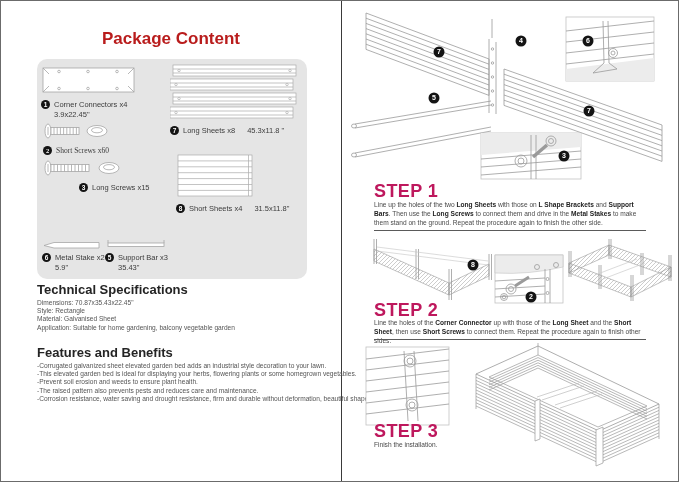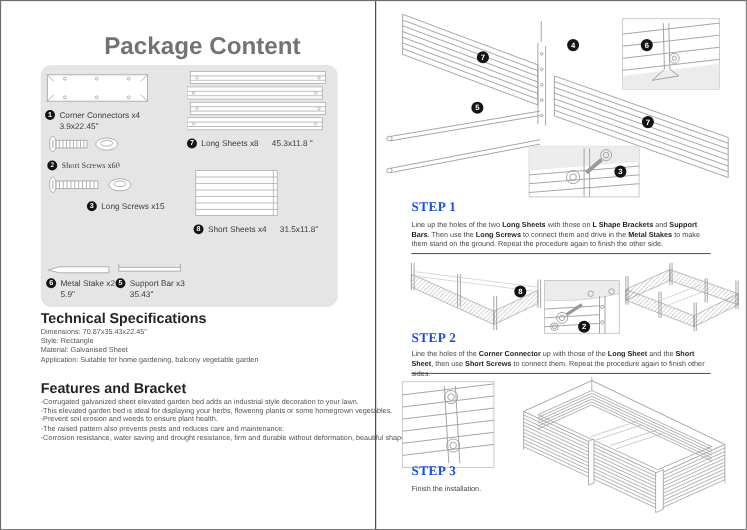--- a/index.html
+++ b/index.html
@@ -1,33 +1,33 @@
 <!DOCTYPE html>
 <html><head>
 <meta charset="utf-8">
 <style>
   html,body{margin:0;padding:0;background:#fff;}
   .page{position:relative;width:679px;height:482px;background:#fff;border:1px solid #6b6b6b;
         box-sizing:border-box;font-family:"Liberation Sans",sans-serif;color:#333;overflow:hidden;}
   .abs{position:absolute;}
   .vdiv{left:340px;top:0;width:1px;height:480px;background:#3a3a3a;}
   
-  .pkg-title{left:0;top:28px;width:340px;text-align:center;font-size:22px;font-weight:bold;color:#737373;margin-left:13px;}
+  .pkg-title{left:0;top:28px;width:340px;text-align:center;font-size:17px;font-weight:bold;color:#b91c1c;}
   .pkg-panel{left:36px;top:58px;width:270px;height:220px;background:#e5e5e5;border-radius:10px;}
   .pkg-item{position:absolute;}
   .pkg-row{display:flex;align-items:center;gap:4px;margin-top:3px;}
   .badge{flex:0 0 auto;width:9px;height:9px;border-radius:50%;background:#141414;color:#fff;
          font-size:6.5px;font-weight:bold;line-height:9.5px;text-align:center;}
   .pkg-label{font-size:7.5px;color:#3c3c3c;white-space:nowrap;}
   .pkg-dim{font-size:7.5px;color:#3c3c3c;margin-left:13px;margin-top:1px;}
   .pkg-dim-inline{font-size:7.5px;color:#3c3c3c;margin-left:8px;}
   .section-h{font-size:13px;font-weight:bold;color:#242424;}
   .list-line{font-size:6.6px;color:#555;line-height:8.2px;white-space:nowrap;}
   
-  .step-title{font-size:12px;font-weight:600;color:#1d4ed8;letter-spacing:.4px;font-family:Liberation Serif, serif;}
+  .step-title{font-size:18px;font-weight:600;color:#be185d;letter-spacing:.4px;}
   .step-text{font-size:6.6px;color:#4a4a4a;line-height:9px;width:277px;}
   .step-text b{color:#1d1d1d;}
   .hdiv{height:1px;background:#5a5a5a;width:272px;}
   svg{display:block;}
   svg text{font-family:"Liberation Sans",sans-serif;}
 </style>
 </head>
 <body>
 
 <div class="page">
@@ -191,21 +191,21 @@
   </div>
 
   <div class="abs section-h" style="left:36px;top:281px;">Technical Specifications</div>
   <div class="abs spec-lines" style="left:36px;top:298px;">
       <div class="list-line">Dimensions: 70.87x35.43x22.45"</div>
       <div class="list-line">Style: Rectangle</div>
       <div class="list-line">Material: Galvanised Sheet</div>
       <div class="list-line">Application: Suitable for home gardening, balcony vegetable garden</div>
     </div>
 
-  <div class="abs section-h" style="left:36px;top:344px;">Features and Bracket</div>
+  <div class="abs section-h" style="left:36px;top:344px;">Features and Benefits</div>
   <div class="abs feat-lines" style="left:36px;top:361px;">
       <div class="list-line">-Corrugated galvanized sheet elevated garden bed adds an industrial style decoration to your lawn.</div>
       <div class="list-line">-This elevated garden bed is ideal for displaying your herbs, flowering plants or some homegrown vegetables.</div>
       <div class="list-line">-Prevent soil erosion and weeds to ensure plant health.</div>
       <div class="list-line">-The raised pattern also prevents pests and reduces care and maintenance.</div>
       <div class="list-line">-Corrosion resistance, water saving and drought resistance, firm and durable without deformation, beautiful shape</div>
     </div>
 
   <svg class="abs" style="left:340px;top:0;" width="339" height="180" viewBox="0 0 339 180">
     <g stroke="#9a9a9a" stroke-width="0.8" fill="none">

